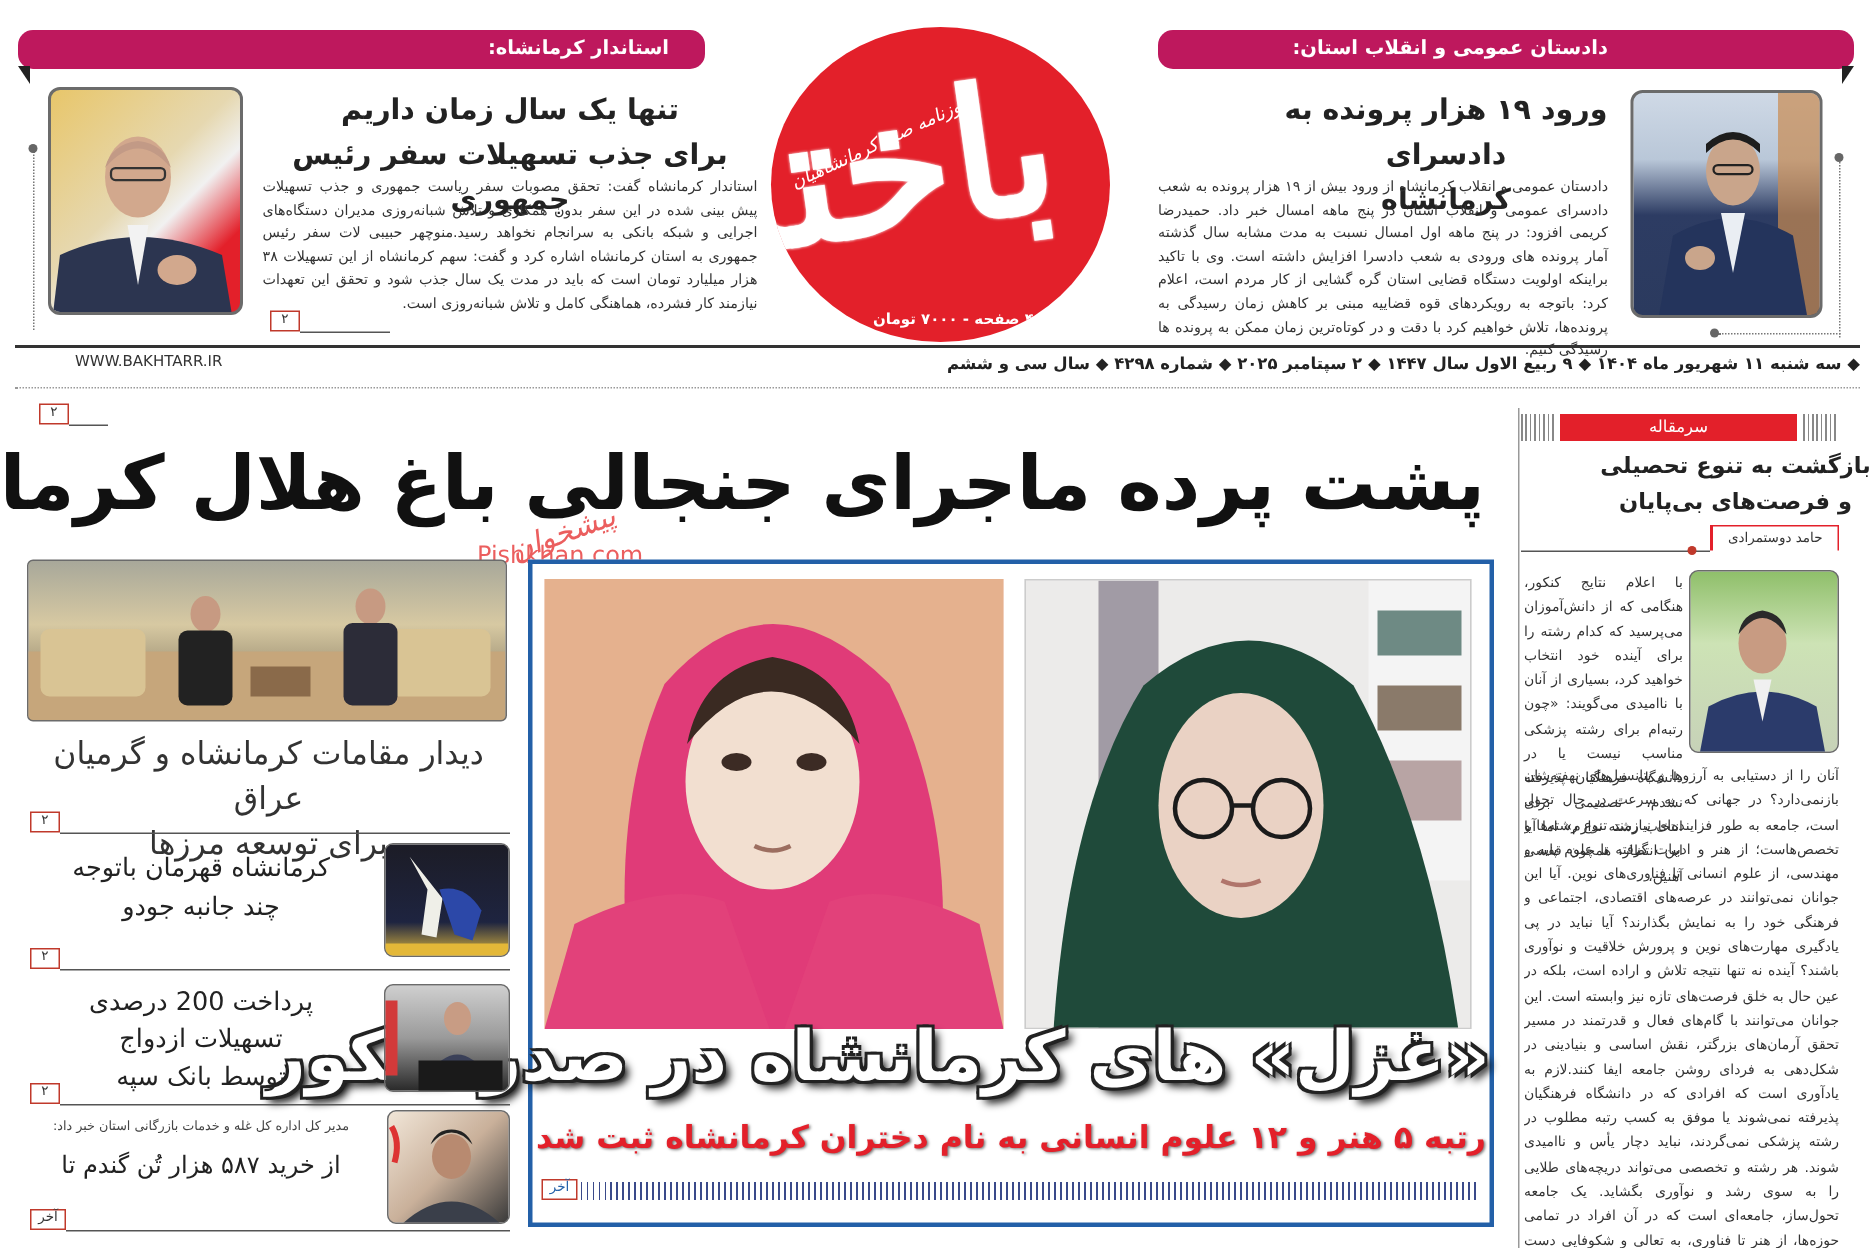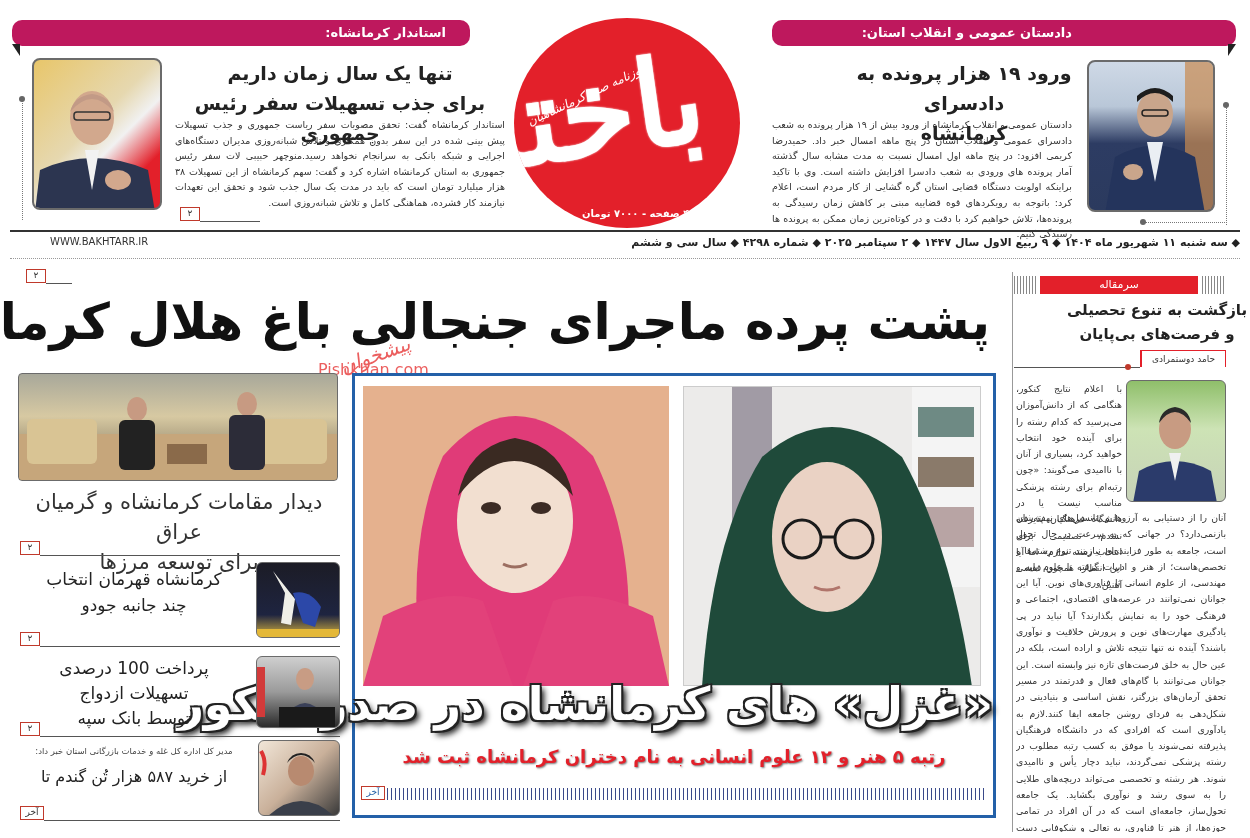--- a/index.html
+++ b/index.html
@@ -40,21 +40,21 @@
   .watermark { position: absolute; left: 318px; top: 340px; color: #e84343; font-size: 16px; direction: ltr; opacity: .85; }
   .watermark .fa { display: block; font-size: 20px; font-style: italic; transform: rotate(-20deg); margin-left: 20px; margin-bottom: -4px; }
 
   
   .frame { position: absolute; left: 352px; top: 373px; width: 644px; height: 445px; border: 3px solid #2360a8; background: #fff; }
   .girl { position: absolute; top: 10px; height: 300px; overflow: hidden; }
   .girl1 { left: 8px; width: 306px; background: #e8a987; }
   .girl2 { left: 328px; width: 298px; background: #eceaea; border: 1px solid #ccc; }
   .bigcap { position: absolute; left: 0; width: 638px; top: 296px; text-align: center; font-weight: bold; font-size: 46px; line-height: 64px; color: #fff;
             text-shadow: 2px 2px 0 #222, -2px -2px 0 #222, 2px -2px 0 #222, -2px 2px 0 #222, 4px 4px 6px #000; white-space: nowrap; }
-  .subcap { position: absolute; left: 0; width: 638px; top: 370px; text-align: center; font-weight: bold; font-size: 18px; color: #e3202a; text-shadow: 1px 1px 2px #777; }
+  .subcap { position: absolute; left: 0; width: 638px; top: 370px; text-align: center; font-weight: bold; font-size: 21px; color: #e3202a; text-shadow: 1px 1px 2px #777; }
   .barcode { position: absolute; left: 32px; right: 8px; top: 412px; height: 12px;
              background: repeating-linear-gradient(90deg, #3a4a8a 0 1px, transparent 1px 4px); }
   .story-title { position: absolute; text-align: center; font-weight: normal; color: #222; }
 
   
   .ed-box { position: absolute; left: 1012px; top: 272px; width: 226px; height: 560px; border-left: 1px solid #999; }
   .ed-kicker { position: absolute; left: 1040px; top: 276px; width: 158px; height: 18px; background: #e3202a; color: #fff; text-align: center; font-size: 11px; line-height: 18px; }
   .ed-stripes { position: absolute; top: 276px; height: 18px; width: 24px; background: repeating-linear-gradient(90deg, #888 0 1px, transparent 1px 3px); }
   .ed-title { position: absolute; left: 1052px; top: 298px; width: 210px; text-align: center; font-weight: bold; font-size: 15px; line-height: 24px; color: #222; }
   .ed-author { position: absolute; left: 1140px; top: 350px; width: 86px; height: 17px; border: 1px solid #e3202a; border-bottom: none; border-left: 2px solid #e3202a; font-size: 9px; line-height: 16px; text-align: center; color: #333; }
@@ -217,36 +217,36 @@
 <div class="refline" style="left:40px; top:555px; width:300px;"></div>
 
 <div class="photo" style="left:256px; top:562px; width:84px; height:76px; border-radius:6px; border-width:1px; background:linear-gradient(180deg,#1c1c26 0%,#1e2440 70%,#d8b33e 100%);">
   <svg width="84" height="76" viewBox="0 0 84 76">
     <path d="M18 8 L30 30 L26 60 L36 62 L40 36 Z" fill="#efefe8"></path>
     <path d="M38 30 Q55 26 66 44 L60 64 L48 60 Z" fill="#2c48a8"></path>
     <rect x="0" y="66" width="84" height="10" fill="#e4b838"></rect>
   </svg>
 </div>
 <div class="story-title" style="left:16px; top:566px; width:236px; font-size:17px; line-height:26px;">
-  <div>کرمانشاه قهرمان انتخاب</div>
+  <div>کرمانشاه قهرمان باتوجه</div>
   <div>چند جانبه جودو</div>
 </div>
 <div class="pageref" style="left:20px; top:632px;">۲</div>
 <div class="refline" style="left:40px; top:646px; width:300px;"></div>
 
 <div class="photo" style="left:256px; top:656px; width:84px; height:72px; border-radius:6px; border-width:1px; background:linear-gradient(180deg,#cfcfcf 0%,#9a9a9a 50%,#2a2a2a 100%);">
   <svg width="84" height="72" viewBox="0 0 84 72">
     <path d="M0 10 L10 10 L10 60 L0 60 Z" fill="#d23a3a"></path>
     <ellipse cx="50" cy="22" rx="9" ry="11" fill="#c89c84"></ellipse>
     <path d="M30 60 Q50 32 70 60 Z" fill="#3a4058"></path>
     <rect x="24" y="50" width="56" height="22" fill="#1a1a1a"></rect>
   </svg>
 </div>
 <div class="story-title" style="left:16px; top:656px; width:236px; font-size:17px; line-height:25px;">
-  <div>پرداخت 100 درصدی</div>
+  <div>پرداخت 200 درصدی</div>
   <div>تسهیلات ازدواج</div>
   <div>توسط بانک سپه</div>
 </div>
 <div class="pageref" style="left:20px; top:722px;">۲</div>
 <div class="refline" style="left:40px; top:736px; width:300px;"></div>
 
 <div class="photo" style="left:258px; top:740px; width:82px; height:76px; border-radius:6px; border-width:1px; background:linear-gradient(135deg,#f1e6d8 0%,#c9b09a 50%,#3a3a3a 100%);">
   <svg width="82" height="76" viewBox="0 0 82 76">
     <path d="M4 10 Q10 20 6 34" stroke="#d33" stroke-width="4" fill="none"></path>
     <ellipse cx="44" cy="30" rx="13" ry="15" fill="#b88a70"></ellipse>

